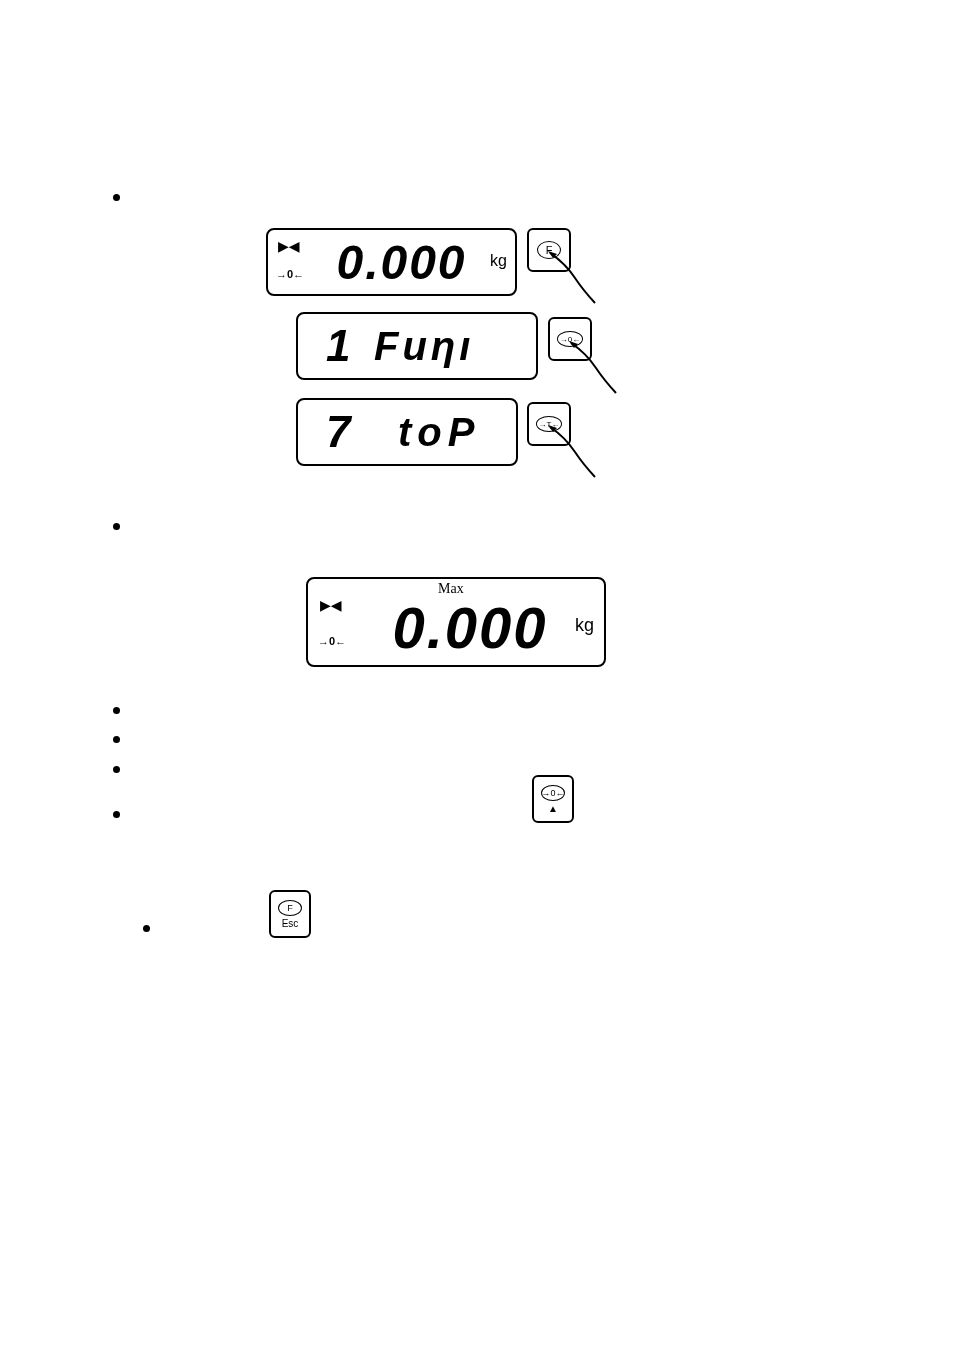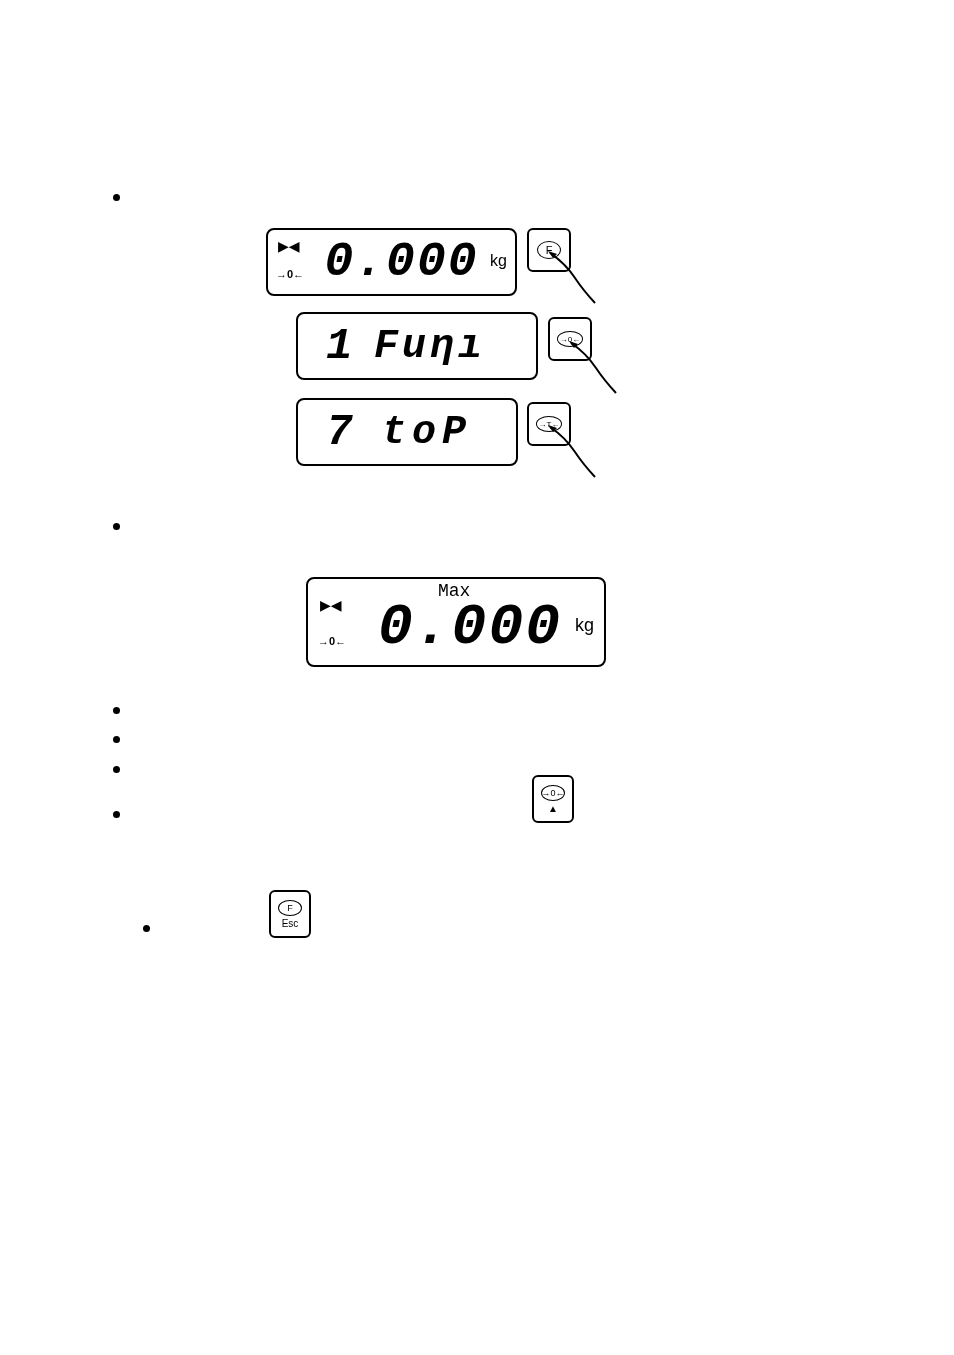--- a/index.html
+++ b/index.html
@@ -1,22 +1,22 @@
 <!DOCTYPE html>
 <html><head>
 <meta charset="utf-8">
 <style>
   html,body{margin:0;padding:0;background:#fff;font-family:Arial,Helvetica,sans-serif;color:#000}
   .page{width:954px;height:1355px;position:relative}
   .bullet-row{position:absolute}
   .dot{width:7px;height:7px;background:#000;border-radius:50%;display:inline-block}
   .lcd-frame{border:2px solid #000;border-radius:8px;background:#fff;display:flex;align-items:center;justify-content:center;position:absolute}
-  .lcd-text{font-family:Liberation Mono, monospace;font-weight:bold;letter-spacing:2px}
+  .lcd-text{font-family:Liberation Sans, sans-serif;font-weight:bold;letter-spacing:2px}
   .kg{font-family:Arial;font-size:16px;font-weight:normal;position:absolute}
-  .max{font-family:Liberation Mono, monospace;font-size:18px;position:absolute}
+  .max{font-family:Liberation Serif, serif;font-size:14px;position:absolute}
   .icon-stable{position:absolute;font-size:14px}
   .icon-zero{position:absolute;font-size:11px;font-weight:bold}
   .key{position:absolute;width:40px;height:40px;border:2px solid #000;border-radius:6px;background:#fff;display:flex;align-items:center;justify-content:center;font-family:Arial}
   .hand{position:absolute;width:60px;height:60px}
   .hand svg{width:100%;height:100%}
   .keybox{position:absolute;width:38px;height:44px;border:2px solid #000;border-radius:6px;background:#fff;display:flex;flex-direction:column;align-items:center;justify-content:center;font-size:12px}
   .keybox .oval{width:22px;height:14px;border:1.5px solid #000;border-radius:50%;display:flex;align-items:center;justify-content:center;font-size:9px}
 </style>
 </head>
 <body>
@@ -52,21 +52,21 @@
   </div>
   <div class="hand" style="left:566px;top:338px">
     <svg viewBox="0 0 60 60">
         <path d="M5 5 Q20 15 30 30 Q38 42 50 55" stroke="#000" stroke-width="2" fill="none"></path>
         <path d="M3 3 L8 10 L12 6 Z" fill="#000"></path>
       </svg>
   </div>
 
   <div class="lcd-frame" style="left:296px;top:398px;width:218px;height:64px">
     <span class="lcd-text" style="font-size:44px;font-style:italic;position:absolute;left:28px">7</span>
-    <span class="lcd-text" style="font-size:40px;font-style:italic;position:absolute;left:84px;letter-spacing:6px">toP</span>
+    <span class="lcd-text" style="font-size:40px;font-style:italic;position:absolute;left:100px;letter-spacing:6px">toP</span>
   </div>
 
   <div class="key" style="left:527px;top:402px">
     <div style="width:24px;height:14px;border:1.5px solid #000;border-radius:50%;display:flex;align-items:center;justify-content:center;font-size:8px">→T←</div>
   </div>
   <div class="hand" style="left:545px;top:422px">
     <svg viewBox="0 0 60 60">
         <path d="M5 5 Q20 15 30 30 Q38 42 50 55" stroke="#000" stroke-width="2" fill="none"></path>
         <path d="M3 3 L8 10 L12 6 Z" fill="#000"></path>
       </svg>

